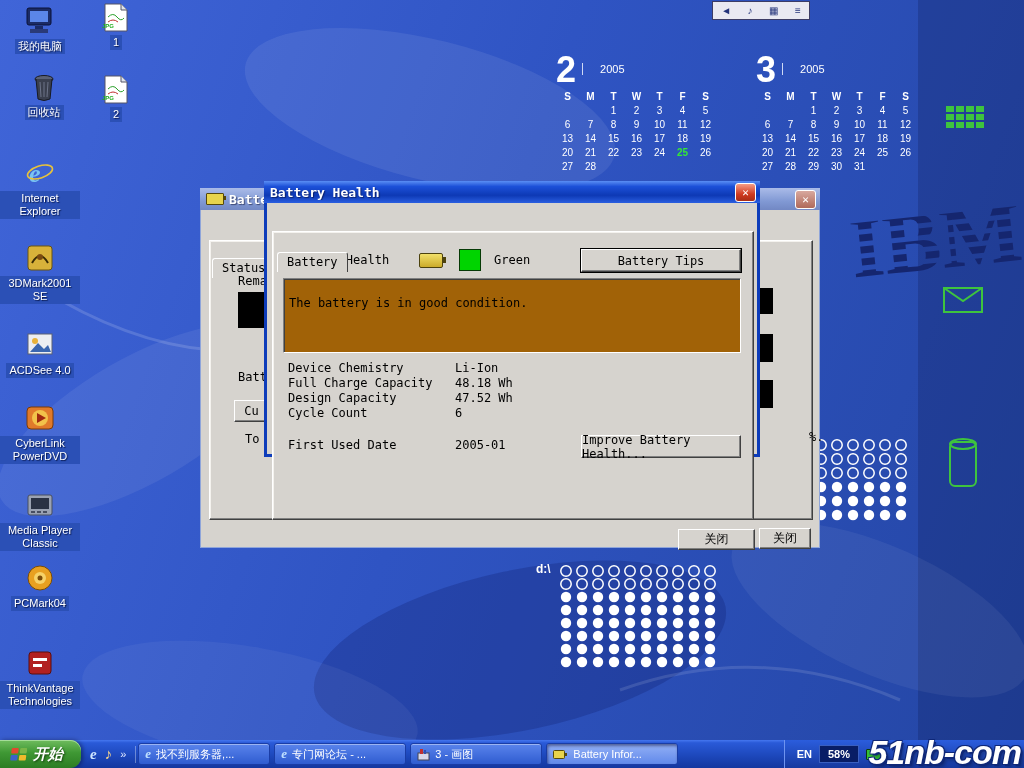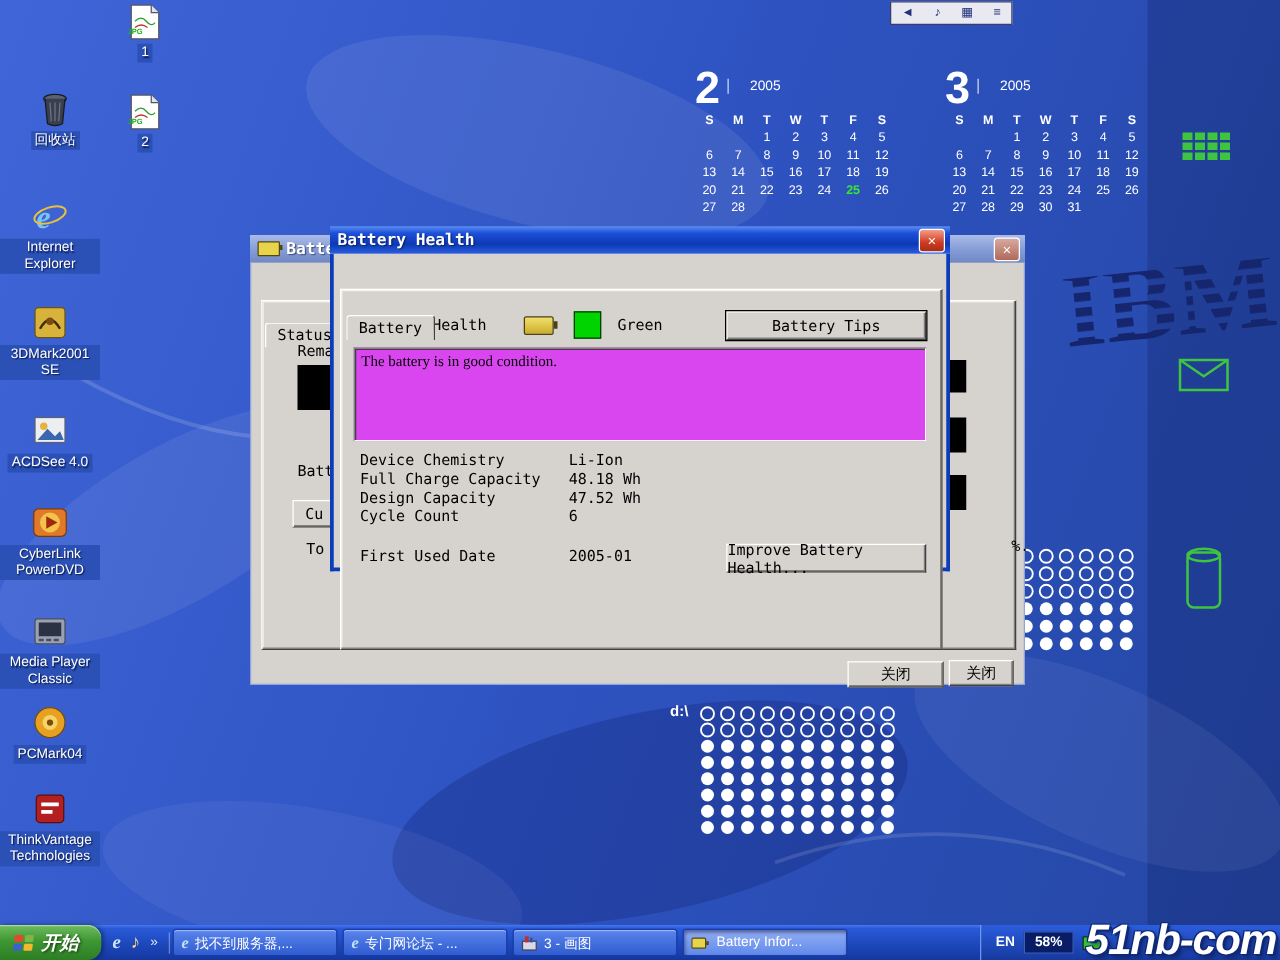--- a/index.html
+++ b/index.html
@@ -49,22 +49,22 @@
     border-left:1px solid #8fa5da;border-right:1px solid #8fa5da;border-bottom:1px solid #8fa5da;box-sizing:border-box;}
   .win-body.blue-frame{border:3px solid #0d3cba;border-top:none;}
   .tab{position:absolute;background:#d6d3ce;padding:2px 9px 3px 9px;font-size:12px;
     border:1px solid #404040;border-bottom:none;border-top-color:#fff;border-left-color:#fff;border-radius:3px 3px 0 0;z-index:3;margin-top:40px;}
   .pane{position:absolute;background:#d6d3ce;border:1px solid #404040;border-top-color:#fff;border-left-color:#fff;
     box-shadow:inset -1px -1px 0 #808080, inset 1px 1px 0 #f4f2ee;z-index:2;}
   .btn{position:absolute;background:#d6d3ce;display:flex;align-items:center;justify-content:center;
     border:1px solid #404040;border-top-color:#fff;border-left-color:#fff;
     box-shadow:inset -1px -1px 0 #808080;font-size:12px;cursor:default;}
   .btn.default{outline:1px solid #000;}
-  .sunken-box{position:absolute;background:#d946ef;border:1px solid #fff;border-top-color:#808080;border-left-color:#808080;
-    box-shadow:inset 1px 1px 0 #404040;padding:3px 5px;box-sizing:border-box;font-family:Liberation Serif, serif;}
+  .sunken-box{position:absolute;background:#a16207;border:1px solid #fff;border-top-color:#808080;border-left-color:#808080;
+    box-shadow:inset 1px 1px 0 #404040;padding:17px 5px;box-sizing:border-box;}
   .frag{position:absolute;white-space:nowrap;}
   .black-box{position:absolute;background:#000;}
   .swatch{position:absolute;width:20px;height:20px;background:#00d400;border:1px solid #063a06;}
   .batt-glyph{position:absolute;width:22px;height:13px;background:linear-gradient(180deg,#f2e06a,#cbab2a);
     border:1px solid #4c420e;border-radius:2px;}
   .batt-glyph:after{content:"";position:absolute;right:-4px;top:3px;width:3px;height:6px;background:#4c420e;}
   .frow{position:absolute;left:15px;white-space:nowrap;}
   .flabel{display:inline-block;width:167px;}
 
   
@@ -359,20 +359,31 @@
         <div class="cal-cell">29</div>
         <div class="cal-cell">30</div>
         <div class="cal-cell">31</div>
         <div class="cal-cell"></div>
         <div class="cal-cell"></div>
       </div>
   </div>
 
   <div class="drive-label">d:\</div>
 
+  <div class="icon-item" style="left:0;top:6px;">
+    <span class="glyph">
+      <svg width="32" height="30">
+          <rect x="3" y="2" width="24" height="17" rx="2" fill="#1b2b66" stroke="#0a1238"></rect>
+          <rect x="6" y="5" width="18" height="11" fill="#5b86e8"></rect>
+          <rect x="11" y="20" width="8" height="3" fill="#1b2b66"></rect>
+          <rect x="6" y="23" width="18" height="4" fill="#2a3a78"></rect>
+        </svg>
+    </span>
+    <span class="lbl">我的电脑</span>
+  </div>
   <div class="icon-item" style="left:4px;top:72px;">
     <span class="glyph">
       <svg width="32" height="30">
           <ellipse cx="16" cy="7" rx="9" ry="3.5" fill="#5a6174" stroke="#171a22"></ellipse>
           <path d="M8,7 L10,27 Q16,30 22,27 L24,7" fill="#3a3f4e" stroke="#171a22"></path>
           <path d="M12,10 L13,25 M16,10 L16,25 M20,10 L19,25" stroke="#6d7488" fill="none"></path>
         </svg>
     </span>
     <span class="lbl">回收站</span>
   </div>
@@ -430,21 +441,21 @@
   <div class="icon-item" style="left:0;top:563px;">
     <span class="glyph">
       <svg width="32" height="30">
           <circle cx="16" cy="15" r="12" fill="#e8a020" stroke="#7a4c08"></circle>
           <circle cx="16" cy="15" r="6" fill="#f6d268"></circle>
           <circle cx="16" cy="15" r="2.5" fill="#7a4c08"></circle>
         </svg>
     </span>
     <span class="lbl">PCMark04</span>
   </div>
-  <div class="icon-item" style="left:0;top:632px;justify-content:center;">
+  <div class="icon-item" style="left:0;top:648px;justify-content:center;">
     <span class="glyph">
       <svg width="32" height="30">
           <rect x="5" y="4" width="22" height="22" rx="3" fill="#b22020" stroke="#5a0e0e"></rect>
           <rect x="9" y="10" width="14" height="3" fill="#fff"></rect>
           <rect x="9" y="16" width="9" height="3" fill="#fff"></rect>
         </svg>
     </span>
     <span class="lbl">ThinkVantage Technologies</span>
   </div>
 

